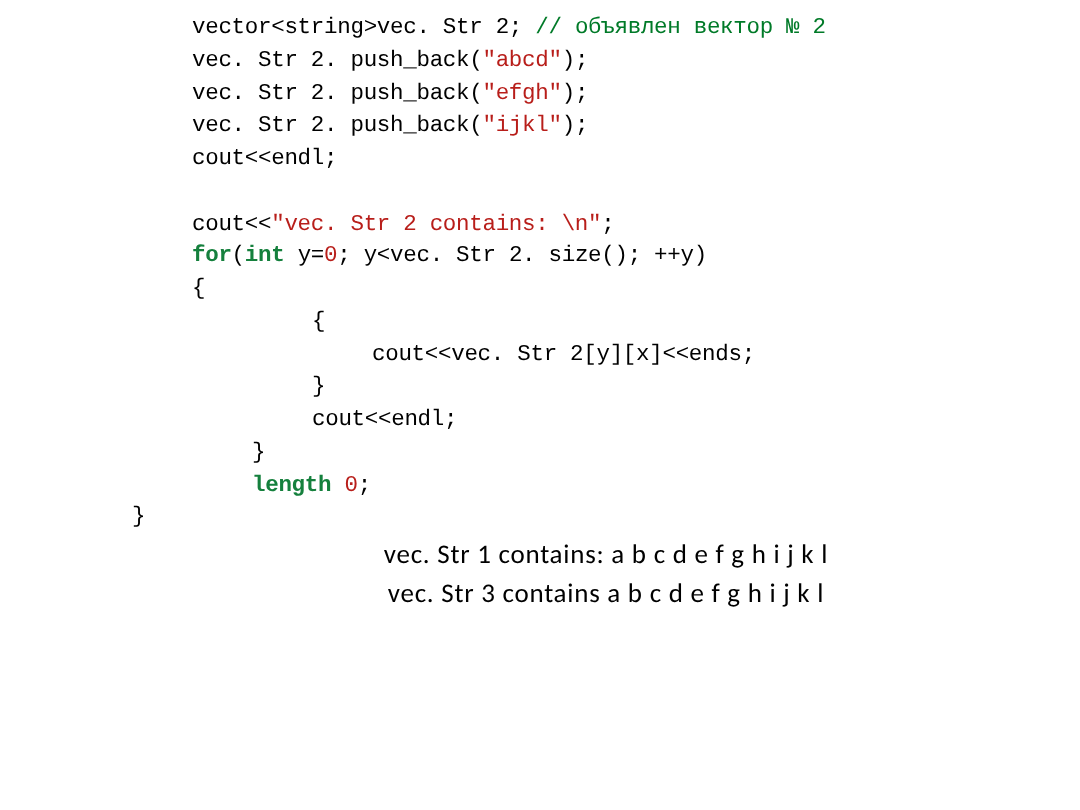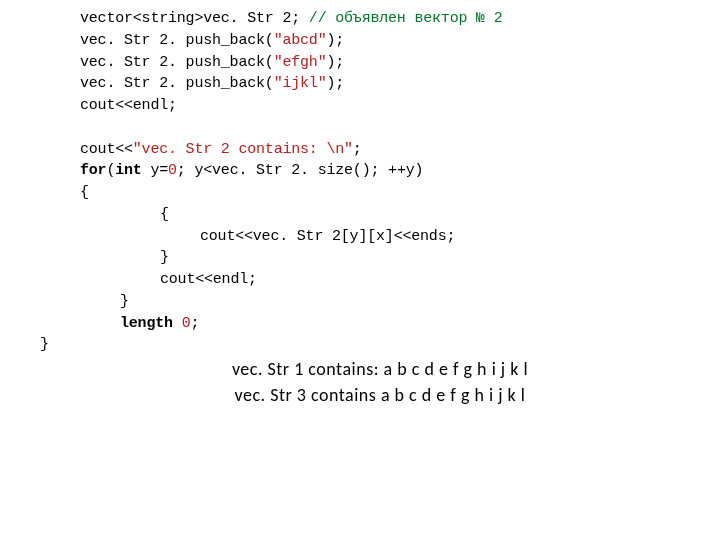--- a/index.html
+++ b/index.html
@@ -6,26 +6,26 @@
     body {
       width: 720px;
       height: 540px;
       background: #fff;
       font-family: Consolas, "Courier New", monospace;
       font-size: 15px;
       line-height: 1.45;
       padding: 8px 0 0 40px;
       color: #000;
     }
-    .ln { white-space: pre; letter-spacing: -0.2px; }
+    .ln { white-space: pre; letter-spacing: -0.2px; margin-left: 48px; }
     .i1 { padding-left: 40px; }
     .i2 { padding-left: 80px; }
     .i3 { padding-left: 120px; }
     .i4 { padding-left: 160px; font-family: Liberation Mono, monospace; }
-    .kw { color: #000000; font-weight: bold; }
+    .kw { color: #15803d; font-weight: bold; }
     .str { color: #b81e1a; }
     .cmt { color: #007a28; }
     .num { color: #b81e1a; }
     .bold { font-weight: bold; }
     .sp { display: inline-block; height: 14px; }
     .out { font-family: Calibri, Arial, sans-serif; font-size: 18px; letter-spacing: 0.5px; text-align: center; }
   </style>
 </head>
 <body>
 

